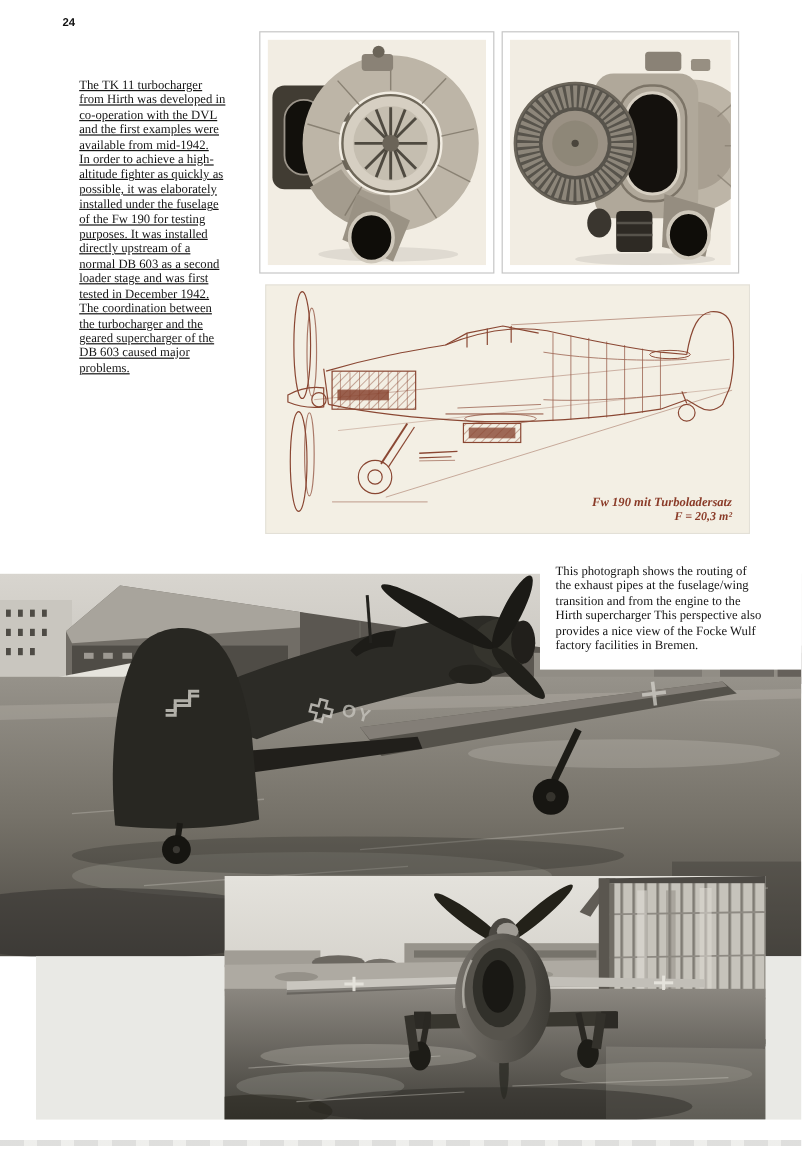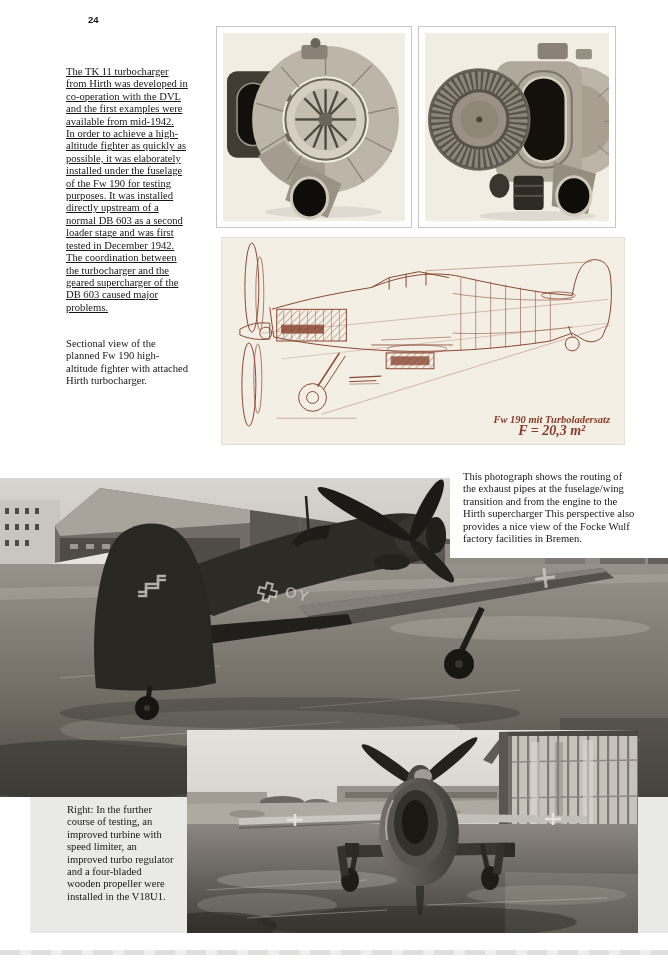--- a/index.html
+++ b/index.html
@@ -1,35 +1,35 @@
 <!DOCTYPE html>
 <html><head>
 <meta charset="utf-8">
 <style>
   html,body{margin:0;padding:0;background:#ffffff;}
   .page{position:relative;width:668px;height:964px;background:#ffffff;overflow:hidden;
         font-family:"Liberation Serif", serif;color:#161616;}
   .pnum{position:absolute;left:52px;top:14px;font-family:"Liberation Sans",sans-serif;
-        font-weight:bold;font-size:9.5px;color:#111;margin-left:36px;}
+        font-weight:bold;font-size:9.5px;color:#111;}
   .body-text{position:absolute;left:66px;top:66px;width:160px;font-size:10.6px;
         line-height:12.4px;white-space:pre-line;text-decoration:underline;}
   .cap-drawing{position:absolute;left:66px;top:338px;width:160px;font-size:10.6px;
         line-height:12.4px;white-space:pre-line;}
   .photo-frame{position:absolute;background:#ffffff;border:1.5px solid #c6c6c6;
         padding:6px;box-sizing:border-box;margin:0;}
   .frame1{left:216px;top:26px;width:196px;height:202px;}
   .frame2{left:418px;top:26px;width:198px;height:202px;}
   .photo-frame svg{display:block;width:100%;height:100%;}
   .drawing-fig{position:absolute;left:221px;top:237px;width:404px;height:208px;margin:0;
         background:#f3efe4;border:1px solid #e3e0d7;box-sizing:border-box;}
   .drawing-fig svg{display:block;width:100%;height:100%;}
-  .drawing-label{position:absolute;right:14px;bottom:8px;text-align:center;color:#8a3b28;
+  .drawing-label{position:absolute;right:14px;bottom:8px;text-align:right;color:#8a3b28;
         font-style:italic;font-weight:bold;line-height:11px;}
   .drawing-label .l1{font-size:10.5px;}
-  .drawing-label .l2{font-size:14px;}
+  .drawing-label .l2{font-size:10px;}
   .cap-right-box{position:absolute;left:450px;top:461px;width:250px;height:97px;
         background:#ffffff;z-index:6;box-sizing:border-box;padding:10px 0 0 13px;}
   .cap-right-box .txt{font-size:10.6px;line-height:12.4px;white-space:pre-line;width:200px;}
   .photo-main{position:absolute;left:0;top:478px;width:668px;height:319px;z-index:1;}
   .photo-main svg,.photo-bottom svg{display:block;width:100%;height:100%;}
   .band{position:absolute;left:30px;top:797px;width:638px;height:136px;background:#e9e9e5;z-index:2;}
   .photo-bottom{position:absolute;left:187px;top:730px;width:451px;height:203px;z-index:3;}
   .cap-bottom{position:absolute;left:67px;top:804px;width:125px;z-index:4;font-size:10.6px;
         line-height:12.4px;white-space:pre-line;}
   .footer-rule{position:absolute;left:0;top:950px;width:668px;height:5px;opacity:.85;
@@ -56,24 +56,20 @@
 directly upstream of a
 normal DB 603 as a second
 loader stage and was first
 tested in December 1942.
 The coordination between
 the turbocharger and the
 geared supercharger of the
 DB 603 caused major
 problems.</div>
 
-  <div class="cap-drawing">Sectional view of the
-planned Fw 190 high-
-altitude fighter with attached
-Hirth turbocharger.</div>
 
   <figure class="photo-frame frame1">
     <svg viewBox="0 0 181 187" preserveAspectRatio="none">
       <rect x="0" y="0" width="181" height="187" fill="#f2ede3"></rect>
       <ellipse cx="100" cy="178" rx="58" ry="6" fill="#000" opacity=".08"></ellipse>
 
       <rect x="4" y="38" width="54" height="86" rx="10" fill="#413c33"></rect>
       <rect x="14" y="50" width="32" height="62" rx="16" fill="#12100c"></rect>
       <rect x="14" y="50" width="32" height="62" rx="16" fill="none" stroke="#9b948a" stroke-width="1.5"></rect>
       <rect x="56" y="60" width="12" height="8" fill="#6b6458"></rect>
@@ -467,24 +463,16 @@
         <line x1="170" y1="114" x2="164" y2="148" stroke="#2a2823" stroke-width="5"></line>
         <ellipse cx="163" cy="150" rx="9" ry="12" fill="#1d1c17"></ellipse>
         <rect x="152" y="116" width="8" height="30" fill="#33312b" transform="rotate(-8 156 131)"></rect>
         <line x1="295" y1="114" x2="302" y2="146" stroke="#2a2823" stroke-width="5"></line>
         <ellipse cx="303" cy="148" rx="9" ry="12" fill="#1d1c17"></ellipse>
         <rect x="308" y="114" width="8" height="30" fill="#33312b" transform="rotate(8 312 129)"></rect>
       </g>
     </svg>
   </div>
 
-  <div class="cap-bottom">Right: In the further
-course of testing, an
-improved turbine with
-speed limiter, an
-improved turbo regulator
-and a four-bladed
-wooden propeller were
-installed in the V18U1.</div>
 
   <div class="footer-rule"></div>
 
 </div>
 
 </body></html>

